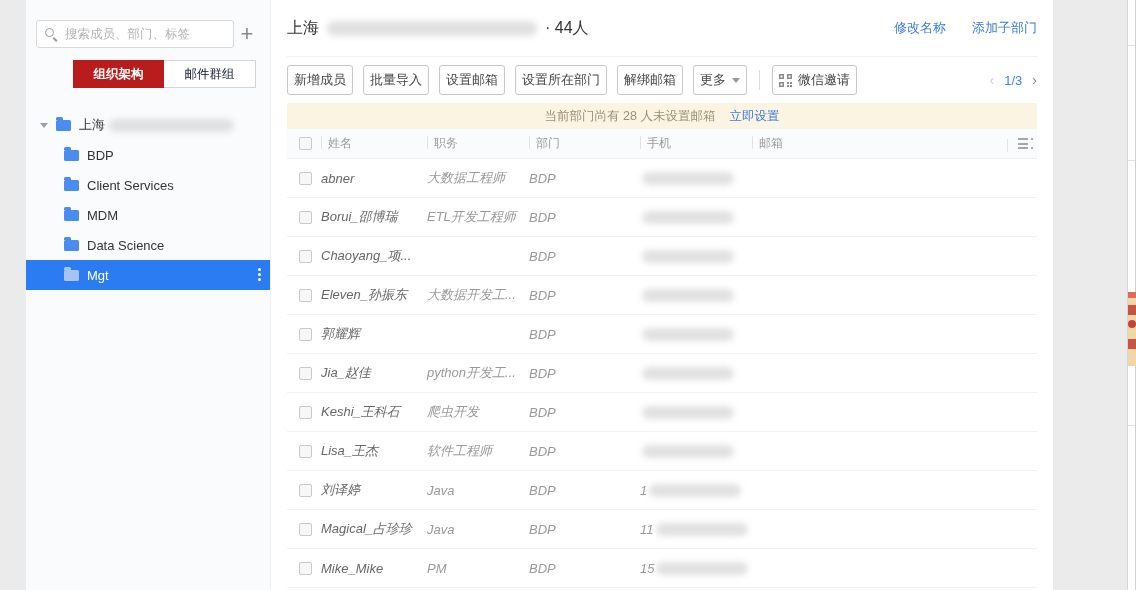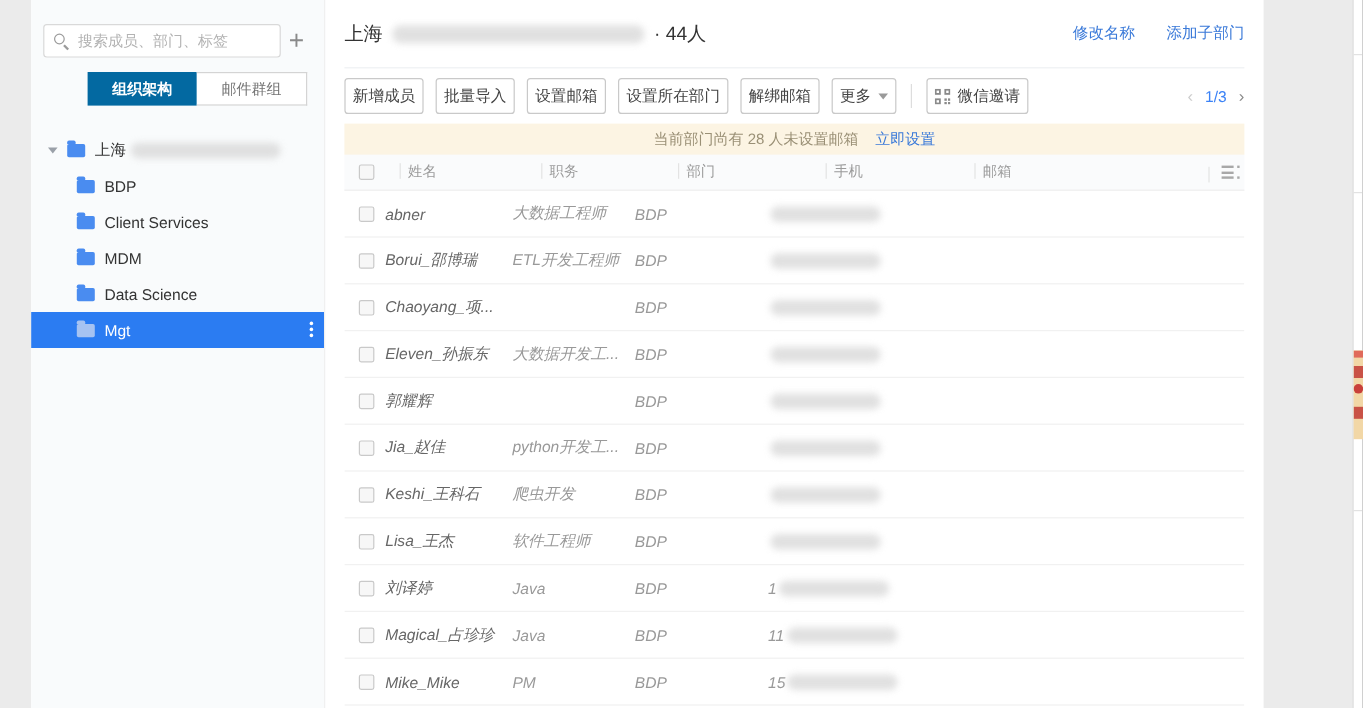--- a/index.html
+++ b/index.html
@@ -22,22 +22,22 @@
   .search-box input::placeholder { color:#b3b3b3; }
   .mag-icon { position:absolute; left:9px; top:8px; width:9px; height:9px;
     border:1.5px solid #9b9b9b; border-radius:50%; }
   .mag-icon::after { content:""; position:absolute; left:8px; top:8px; width:5px; height:1.5px;
     background:#9b9b9b; transform:rotate(45deg); transform-origin:0 0; }
   .add-btn { width:30px; text-align:center; font-size:22px; color:#8a8a8a; font-weight:300;
     cursor:pointer; user-select:none; line-height:28px; }
 
   .tabs { display:flex; margin:12px 10px 0 47px; width:183px; height:28px; }
   .tab { flex:1; display:flex; align-items:center; justify-content:center; font-size:12.5px; cursor:pointer; }
-  .tab.active { background:#0369a1; color:#fff; font-weight:bold; }
-  .tab.inactive { background:#fff; color:#737373; border:1px solid #d4d4d4; border-left:none; }
+  .tab.active { background:#b91c1c; color:#fff; font-weight:bold; }
+  .tab.inactive { background:#fff; color:#0f172a; border:1px solid #d4d4d4; border-left:none; }
 
   .tree { margin-top:22px; }
   .tree-row { height:30px; display:flex; align-items:center; position:relative; cursor:pointer; color:#333; }
   .tree-row .tri { width:0; height:0; border-left:4px solid transparent; border-right:4px solid transparent;
     border-top:5px solid #9aa0a8; margin-left:14px; margin-right:8px; }
   .tree-row.child { padding-left:38px; }
   .folder { position:relative; width:15px; height:11px; background:#4a8cf0; border-radius:1.5px; margin-right:8px; flex:none; }
   .folder::before { content:""; position:absolute; left:0; top:-3px; width:7px; height:3px;
     background:#4a8cf0; border-radius:1.5px 1.5px 0 0; }
   .tree-row.selected { background:#2b7cf2; color:#fff; }
@@ -67,21 +67,21 @@
   .pagination { margin-left:auto; display:flex; align-items:center; gap:10px; font-size:14px; }
   .pg-prev { color:#cccccc; cursor:default; }
   .pg-label { color:#3b82f6; font-size:13px; }
   .pg-next { color:#8a8a8a; cursor:pointer; }
 
   .notice { height:26px; background:#fcf4e3; display:flex; align-items:center; justify-content:center;
     font-size:12.5px; color:#9a9076; flex:none; }
   .notice .link { margin-left:14px; font-size:12.5px; }
 
   .thead { height:30px; background:#fafbfc; display:flex; align-items:center;
-    border-bottom:1px solid #eeeeee; color:#9b9b9b; font-size:12px; flex:none;gap:12px; }
+    border-bottom:1px solid #eeeeee; color:#9b9b9b; font-size:12px; flex:none; }
   .col-cb { width:34px; padding-left:12px; flex:none; }
   .col-name { width:106px; flex:none; }
   .col-title { width:102px; flex:none; }
   .col-dept { width:111px; flex:none; }
   .col-phone { width:112px; flex:none; display:flex; align-items:center; }
   .col-email { flex:1; min-width:0; }
   .col-icon { width:30px; flex:none; display:flex; justify-content:flex-end; padding-right:4px; }
   .thead .hcell { position:relative; padding-left:7px; }
   .thead .hcell::before { content:""; position:absolute; left:0; top:1px; width:1px; height:13px; background:#e3e3e3; }
   .checkbox { width:13px; height:13px; border:1px solid #c9c9c9; border-radius:2px; background:#f7f7f7; cursor:pointer; }

